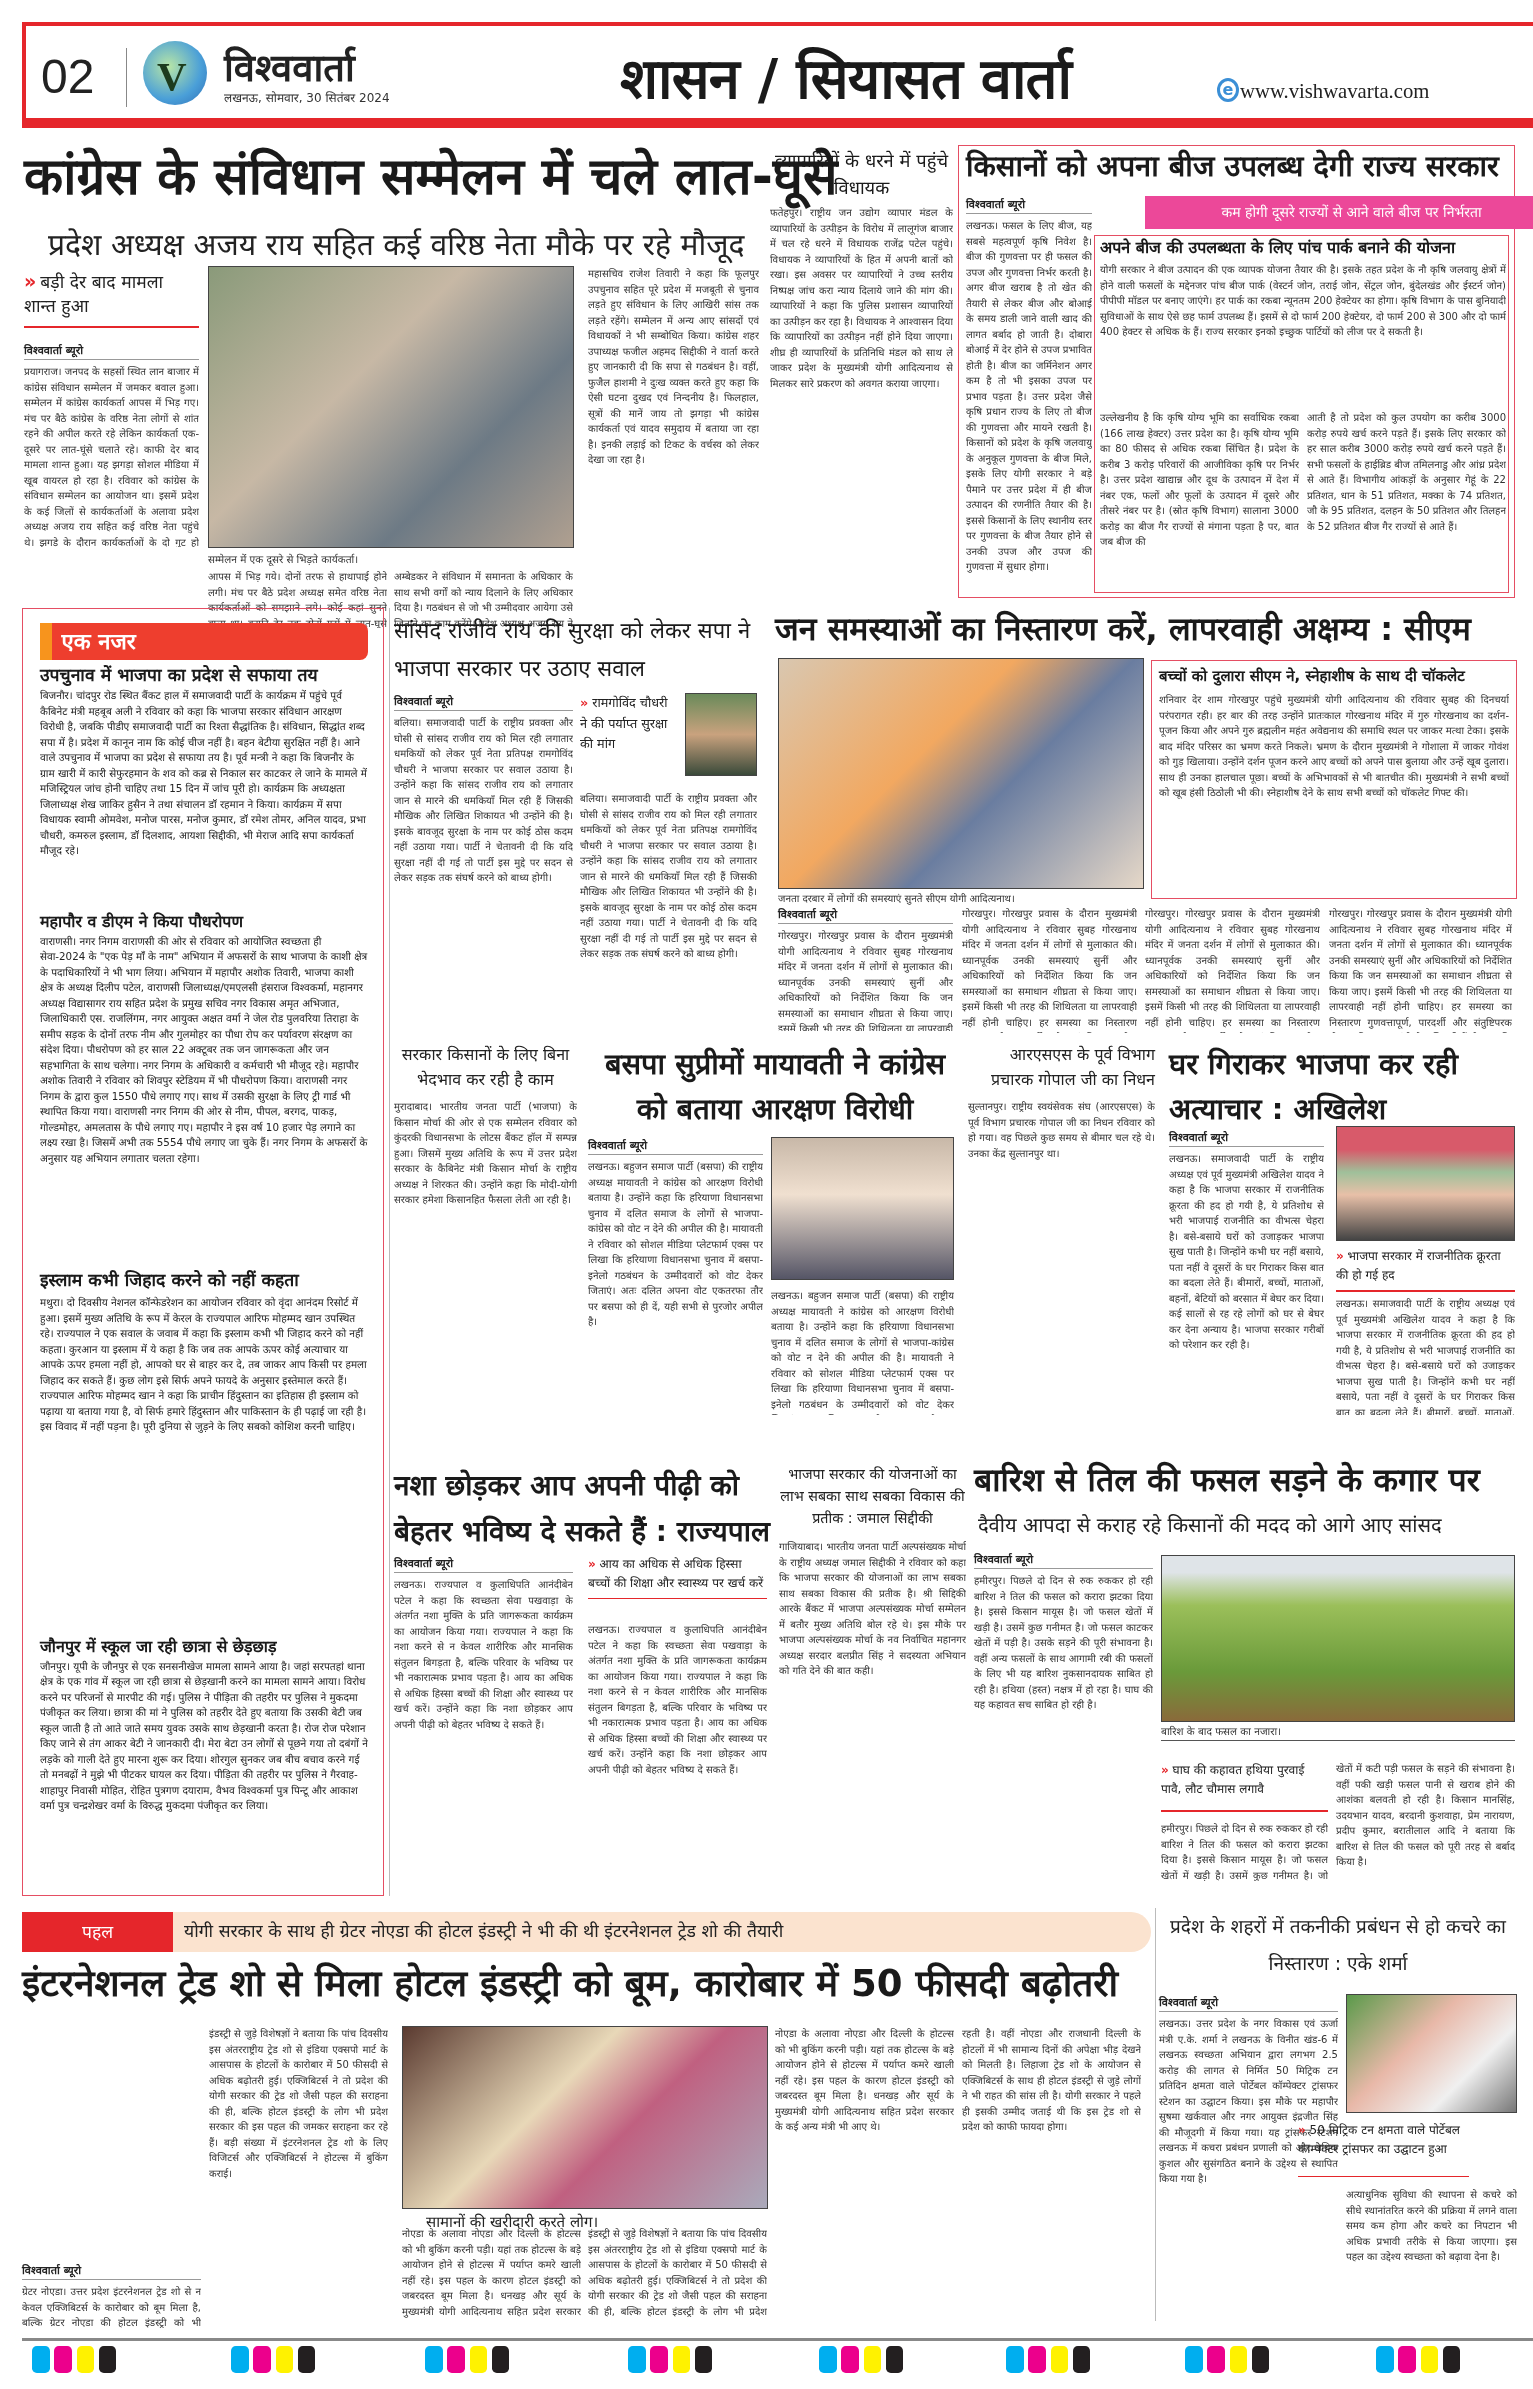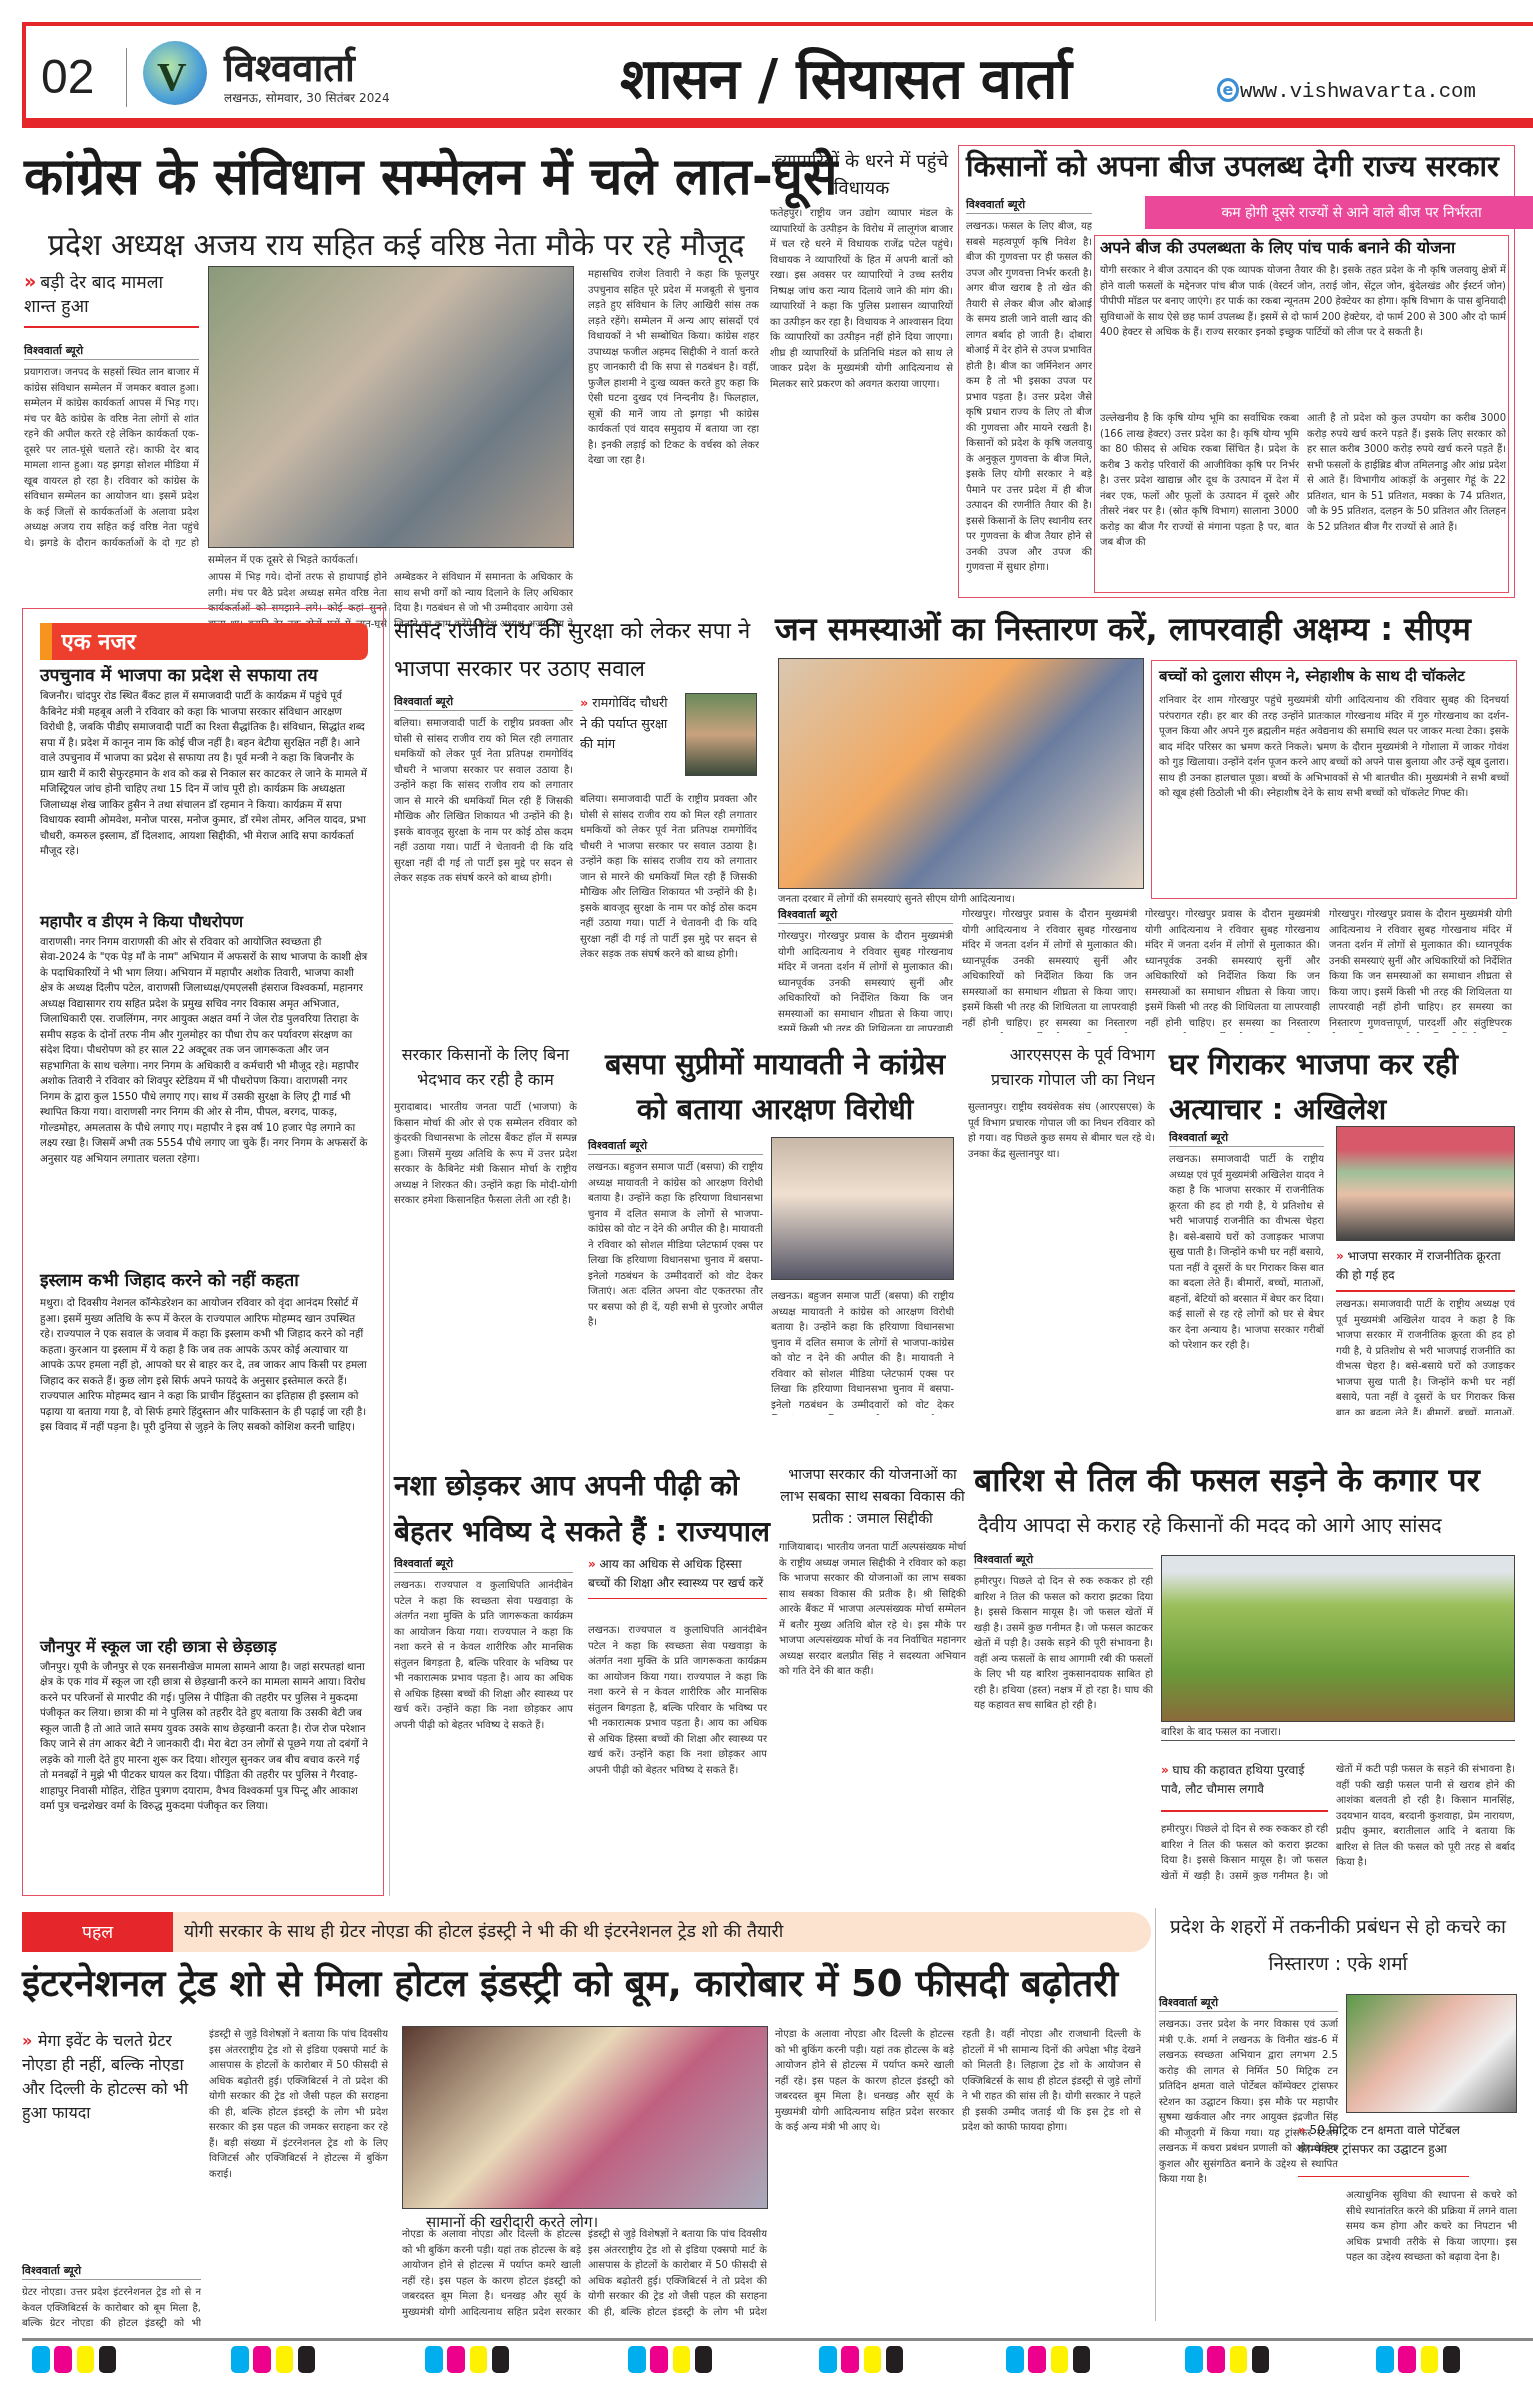--- a/index.html
+++ b/index.html
@@ -7,21 +7,21 @@
 .abs{position:absolute}
 .masthead{left:22px;top:22px;width:1511px;height:105px;border-left:4.8px solid #e5262b;border-top:4.8px solid #e5262b;}
 .masthead-bar{left:22px;top:118px;width:1511px;height:9.5px;background:#e5262b}
 .pageno{left:41px;top:49px;font-size:48px;font-weight:normal;font-family:"Liberation Sans",sans-serif;color:#222}
 .vdiv{left:126px;top:48px;width:0.8px;height:59px;background:#888}
 .logo{left:143px;top:41px;width:64px;height:64px;border-radius:50%;background:radial-gradient(circle at 40% 40%,#b8e6a6,#4a9fd8 60%,#2d6cb5);}
 .logo-v{left:157px;top:52px;font-size:41px;font-weight:bold;color:#1d3c1d;font-family:"Liberation Serif",serif}
 .brand{left:224px;top:40px;font-size:38px;font-weight:bold;color:#222}
 .dateline{left:224px;top:89px;font-size:12px;color:#333}
 .section{left:620px;top:38px;font-size:56px;font-weight:bold;color:#1a1a1a;letter-spacing:-0.8px}
-.web{left:1240px;top:80px;font-size:20.7px;color:#222;font-family:Liberation Mono, monospace}
+.web{left:1240px;top:80px;font-size:20.7px;color:#222;font-family:Liberation Serif, serif}
 .web-icon{left:1217px;top:78px;width:22px;height:24px;border-radius:50%;border:3.2px solid #3b8fd6;color:#3b8fd6;font-weight:bold;font-size:16px;text-align:center;line-height:17.5px}
 .h1{font-weight:bold;color:#1a1a1a;line-height:1.1}
 .small{font-size:10px;line-height:15.5px;color:#333;text-align:justify}
 .byline{font-size:11px;font-weight:bold;border-bottom:1.6px solid #999;padding-bottom:2.4px;margin-bottom:4px}
 .photo{background:linear-gradient(135deg,#8a9a7a,#c7b8a5 40%,#6d7a85 70%,#b0a090);border:0.8px solid #444}
 .caption{font-size:10.3px;color:#333;border-bottom:1.6px solid #555;padding-bottom:1.6px}
 .redbox{border:1.6px solid #e54e63}
 .chev{color:#e5262b;font-weight:bold}
 .hl-bullet{font-size:16px;line-height:24px;color:#222}
 .cmyk{top:2346px;display:flex;gap:4.8px}
@@ -177,21 +177,20 @@
 </div>
 <div class="abs small" style="left:1161px;top:1821px;width:167px;height:60px;overflow:hidden">हमीरपुर। पिछले दो दिन से रुक रुककर हो रही बारिश ने तिल की फसल को करारा झटका दिया है। इससे किसान मायूस है। जो फसल खेतों में खड़ी है। उसमें कुछ गनीमत है। जो फसल काटकर खेतों में पड़ी है। उसके सड़ने की पूरी संभावना है। वहीं अन्य फसलों के साथ आगामी रबी की फसलों के लिए भी यह बारिश नुकसानदायक साबित हो रही है। हथिया (हस्त) नक्षत्र में हो रहा है। घाघ की यह कहावत सच साबित हो रही है।</div>
 <div class="abs small" style="left:1336px;top:1761px;width:179px;height:119px;overflow:hidden">खेतों में कटी पड़ी फसल के सड़ने की संभावना है। वहीं पकी खड़ी फसल पानी से खराब होने की आशंका बलवती हो रही है। किसान मानसिंह, उदयभान यादव, बरदानी कुशवाहा, प्रेम नारायण, प्रदीप कुमार, बरातीलाल आदि ने बताया कि बारिश से तिल की फसल को पूरी तरह से बर्बाद किया है।</div>
 
 <div class="abs" style="left:22px;top:1912px;width:1129px;height:40px;background:#fbe3cf;border-radius:0 20px 20px 0"></div>
 <div class="abs" style="left:22px;top:1912px;width:151px;height:40px;background:#e5262b;color:#fff;font-size:17.5px;text-align:center;line-height:40px">पहल</div>
 <div class="abs" style="left:184px;top:1918px;width:954px;font-size:17.5px;white-space:nowrap">योगी सरकार के साथ ही ग्रेटर नोएडा की होटल इंडस्ट्री ने भी की थी इंटरनेशनल ट्रेड शो की तैयारी</div>
 <div class="abs h1" style="left:22px;top:1964px;width:1129px;font-size:37px;white-space:nowrap">इंटरनेशनल ट्रेड शो से मिला होटल इंडस्ट्री को बूम, कारोबार में 50 फीसदी बढ़ोतरी</div>
 
 <div class="abs" style="left:22px;top:2026px;width:179px">
-  <div class="hl-bullet" style="margin-top:3.2px"><span class="chev">» </span><span>मेगा इवेंट के चलते ग्रेटर नोएडा ही नहीं, बल्कि नोएडा और दिल्ली के होटल्स को भी हुआ फायदा</span></div>
 </div>
 <div class="abs" style="left:22px;top:2262px;width:179px">
   <div class="byline">विश्ववार्ता ब्यूरो</div>
   <div class="small" style="height:48px;overflow:hidden">ग्रेटर नोएडा। उत्तर प्रदेश इंटरनेशनल ट्रेड शो से न केवल एक्जिबिटर्स के कारोबार को बूम मिला है, बल्कि ग्रेटर नोएडा की होटल इंडस्ट्री को भी जबरदस्त फायदा हुआ है।</div>
 </div>
 <div class="abs small" style="left:209px;top:2026px;width:179px;height:294px;overflow:hidden">इंडस्ट्री से जुड़े विशेषज्ञों ने बताया कि पांच दिवसीय इस अंतरराष्ट्रीय ट्रेड शो से इंडिया एक्सपो मार्ट के आसपास के होटलों के कारोबार में 50 फीसदी से अधिक बढ़ोतरी हुई। एक्जिबिटर्स ने तो प्रदेश की योगी सरकार की ट्रेड शो जैसी पहल की सराहना की ही, बल्कि होटल इंडस्ट्री के लोग भी प्रदेश सरकार की इस पहल की जमकर सराहना कर रहे हैं। बड़ी संख्या में इंटरनेशनल ट्रेड शो के लिए विजिटर्स और एक्जिबिटर्स ने होटल्स में बुकिंग कराई।</div>
 <div class="abs photo" style="left:402px;top:2026px;width:366px;height:183px;background:linear-gradient(135deg,#5a3a30,#e8d8b8 40%,#c06080 60%,#aab)"></div>
 <div class="abs" style="left:426px;top:2211px;width:366px;font-size:15px">सामानों की खरीदारी करते लोग।</div>
 <div class="abs small" style="left:402px;top:2226px;width:179px;height:94px;overflow:hidden">नोएडा के अलावा नोएडा और दिल्ली के होटल्स को भी बुकिंग करनी पड़ी। यहां तक होटल्स के बड़े आयोजन होने से होटल्स में पर्याप्त कमरे खाली नहीं रहे। इस पहल के कारण होटल इंडस्ट्री को जबरदस्त बूम मिला है। धनखड़ और सूर्य के मुख्यमंत्री योगी आदित्यनाथ सहित प्रदेश सरकार के कई अन्य मंत्री भी आए थे।</div>
 <div class="abs small" style="left:588px;top:2226px;width:179px;height:94px;overflow:hidden">इंडस्ट्री से जुड़े विशेषज्ञों ने बताया कि पांच दिवसीय इस अंतरराष्ट्रीय ट्रेड शो से इंडिया एक्सपो मार्ट के आसपास के होटलों के कारोबार में 50 फीसदी से अधिक बढ़ोतरी हुई। एक्जिबिटर्स ने तो प्रदेश की योगी सरकार की ट्रेड शो जैसी पहल की सराहना की ही, बल्कि होटल इंडस्ट्री के लोग भी प्रदेश सरकार की इस पहल की जमकर सराहना कर रहे हैं। बड़ी संख्या में इंटरनेशनल ट्रेड शो के लिए विजिटर्स और एक्जिबिटर्स ने होटल्स में बुकिंग कराई।</div>

